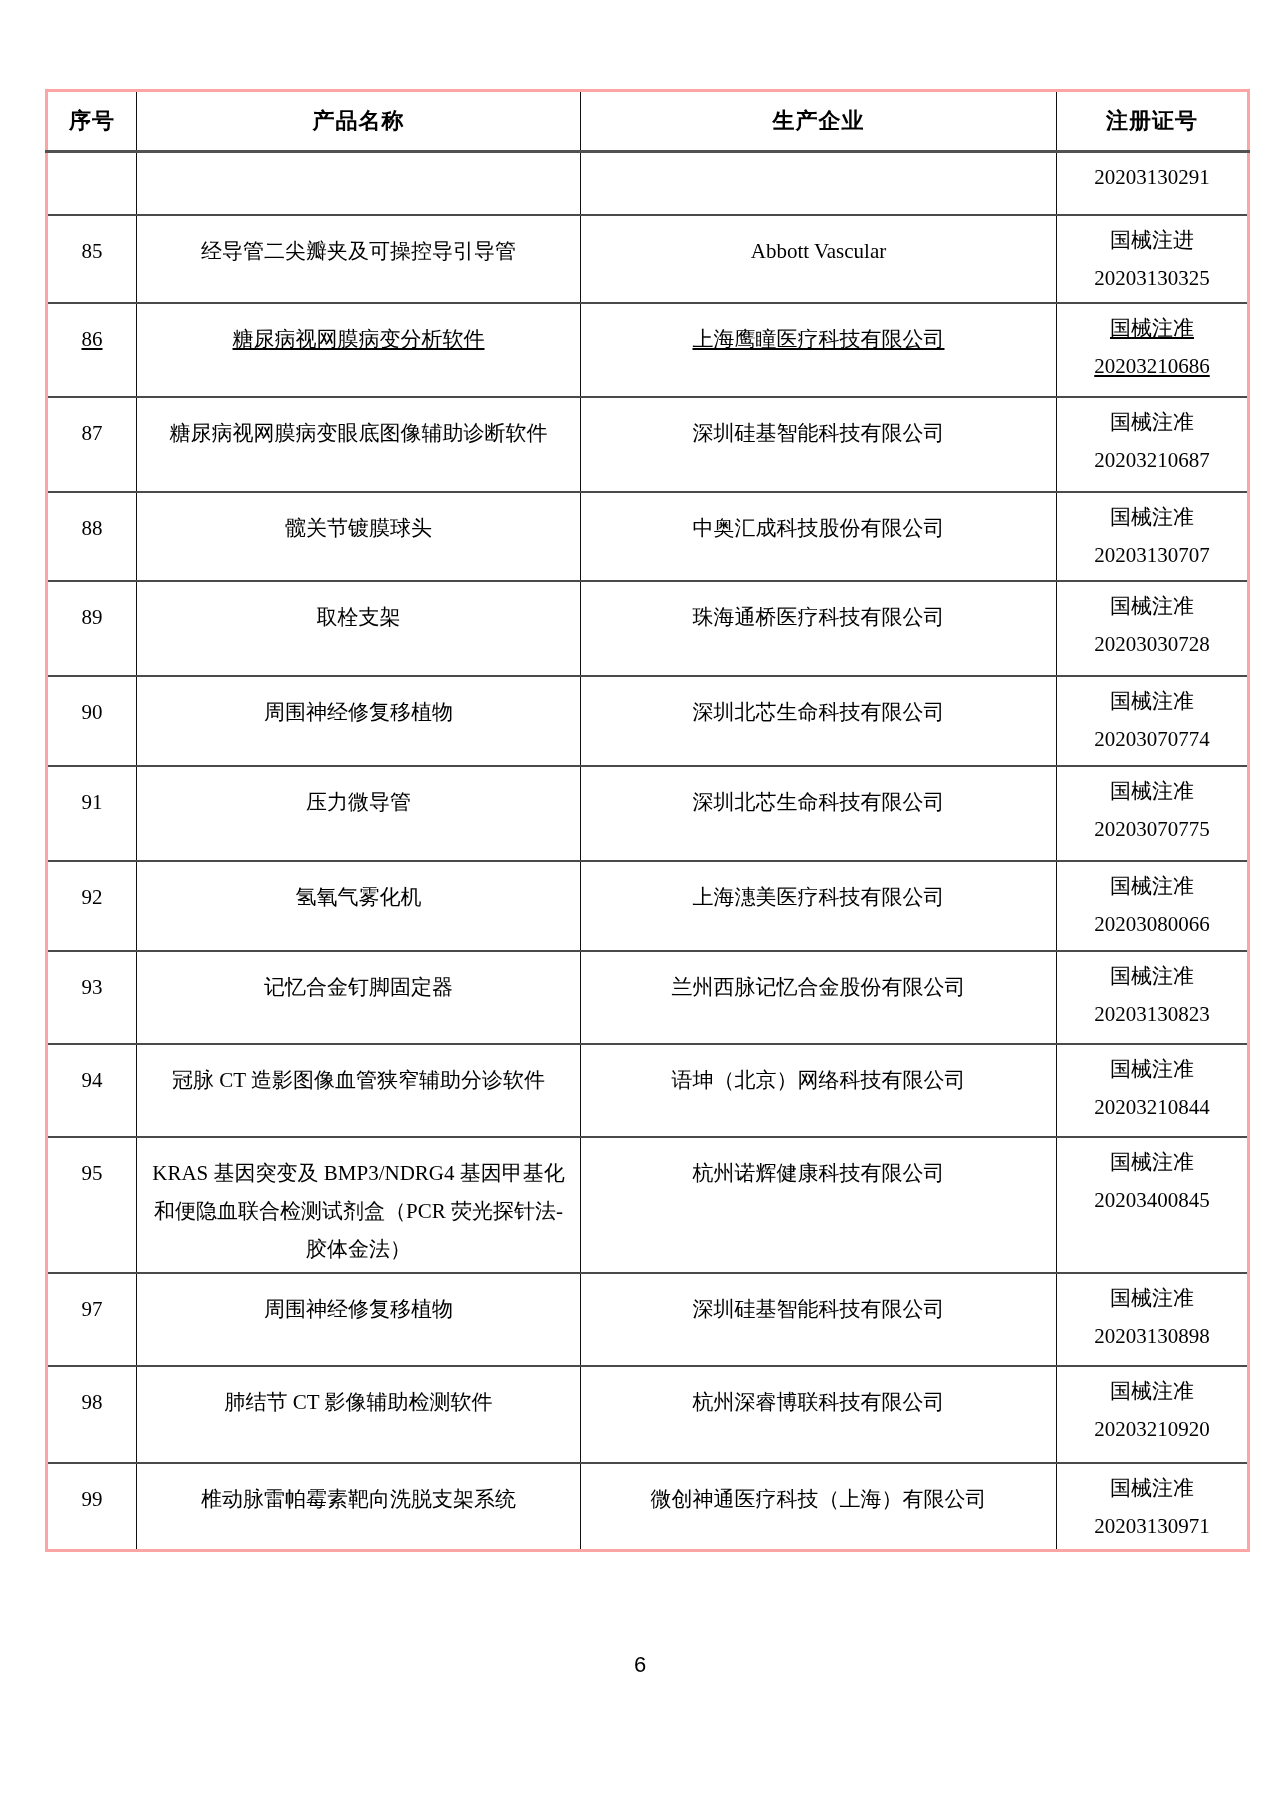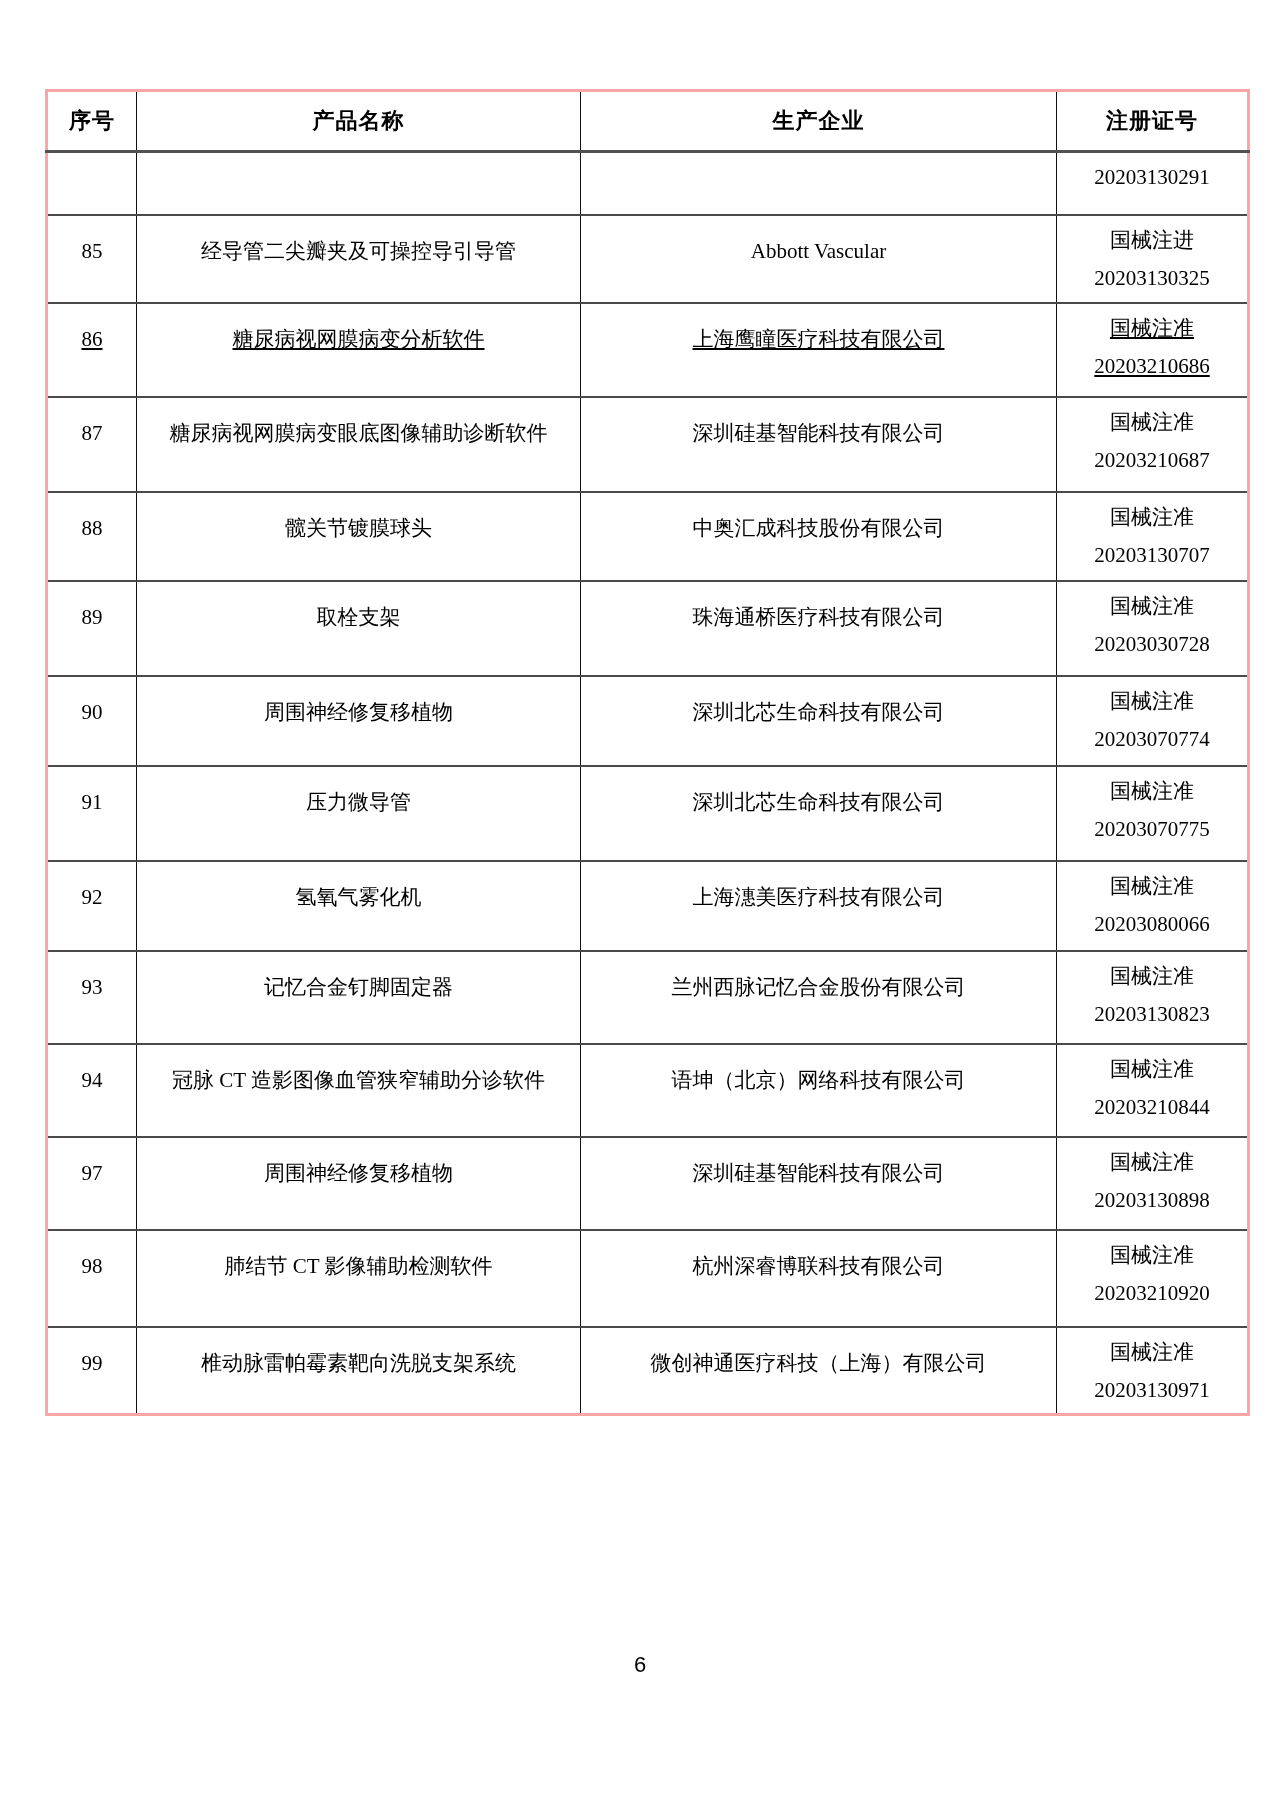--- a/index.html
+++ b/index.html
@@ -244,20 +244,35 @@
       <div>冠脉 CT 造影图像血管狭窄辅助分诊软件</div>
     </td>
     <td class="col-company">
       <div>语坤（北京）网络科技有限公司</div>
     </td>
     <td class="col-reg">
       <div>国械注准</div>
       <div>20203210844</div>
     </td>
   </tr>
+        <tr style="height: 130px;">
+    <td class="col-no">
+      <div>95</div>
+    </td>
+    <td class="col-product">
+      <div>KRAS 基因突变及 BMP3/NDRG4 基因甲基化和便隐血联合检测试剂盒（PCR 荧光探针法-胶体金法）</div>
+    </td>
+    <td class="col-company">
+      <div>杭州诺辉健康科技有限公司</div>
+    </td>
+    <td class="col-reg">
+      <div>国械注准</div>
+      <div>20203400845</div>
+    </td>
+  </tr>
         <tr style="height: 93px;">
     <td class="col-no">
       <div>97</div>
     </td>
     <td class="col-product">
       <div>周围神经修复移植物</div>
     </td>
     <td class="col-company">
       <div>深圳硅基智能科技有限公司</div>
     </td>

